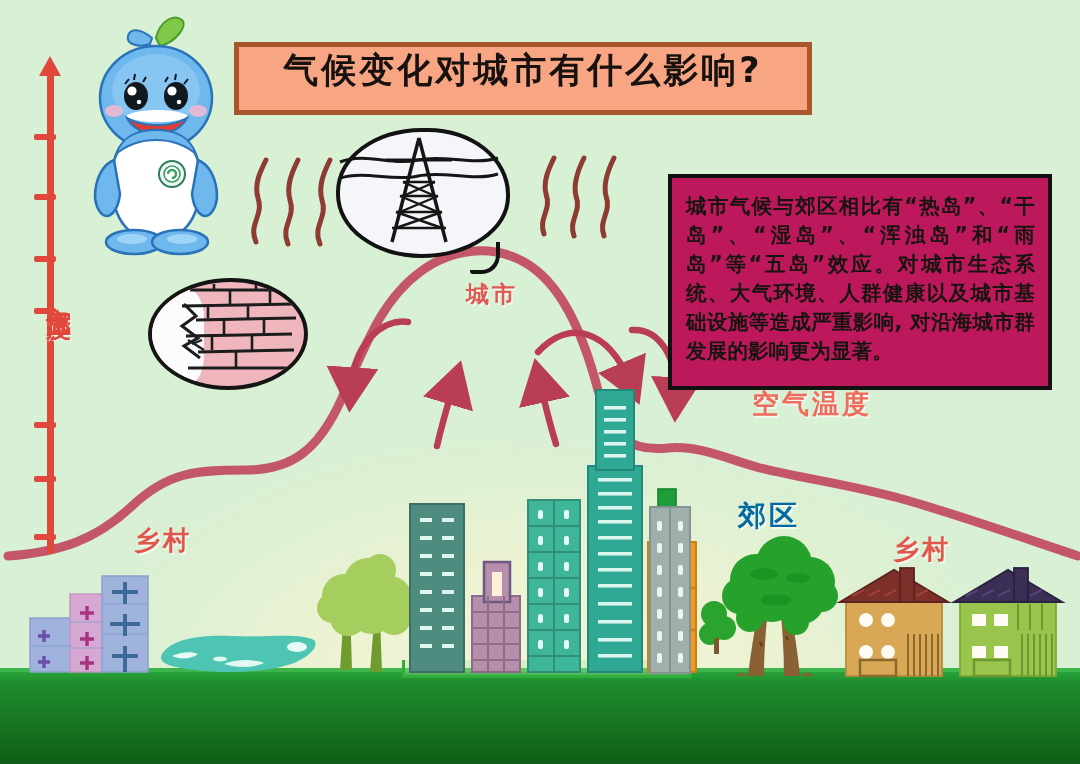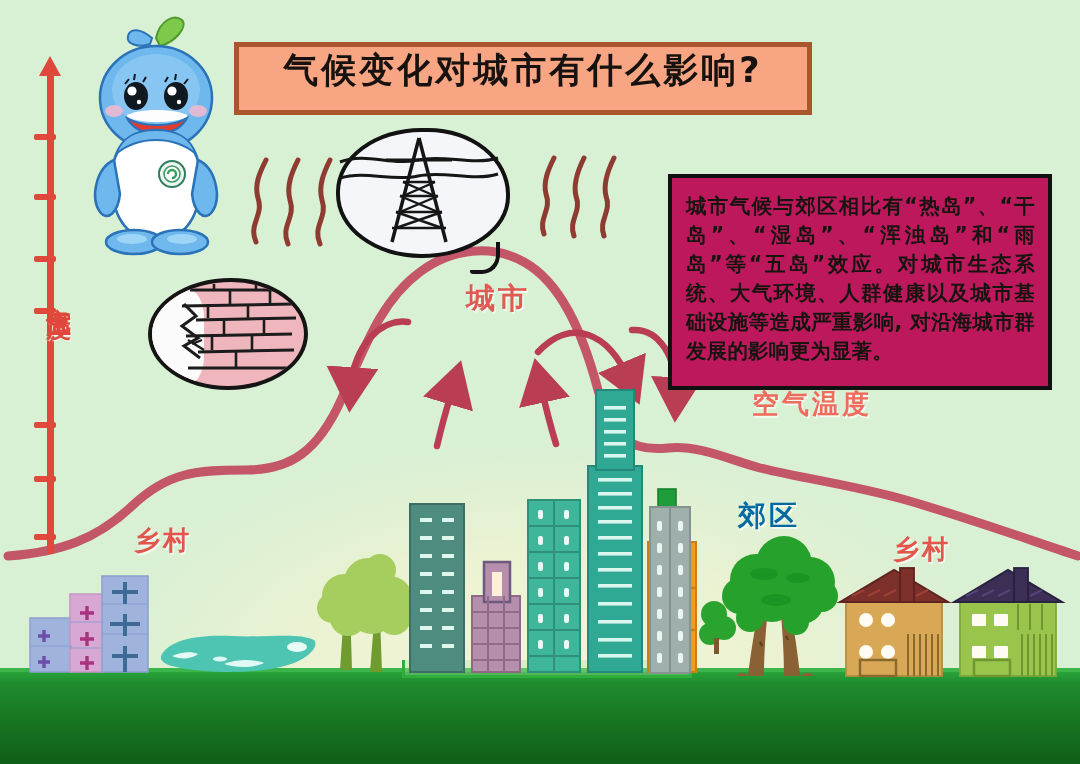--- a/index.html
+++ b/index.html
@@ -84,21 +84,21 @@
   }
 
   
   .rlabel{
     position:absolute;
     font-family:"DejaVu Sans","Liberation Sans",sans-serif;
     font-weight:700;color:#e2534a;letter-spacing:3px;
     text-shadow:1.5px 1.5px 0 rgba(255,255,255,.65);
     white-space:nowrap;
   }
-  #lbl-city   {left:466px;top:279px;font-size:29px;color:#df5a52;}
+  #lbl-city   {left:466px;top:279px;font-size:23px;color:#df5a52;}
   #lbl-airtemp{left:752px;top:386px;font-size:27px;color:#ef6b5b;}
   #lbl-village-l{left:134px;top:523px;font-size:26px;color:#e1564c;}
   #lbl-suburb {left:738px;top:497px;font-size:28px;color:#0369a1;}
   #lbl-village-r{left:893px;top:532px;font-size:26px;color:#e2564c;}
 
   
   .bub-tower{
     position:absolute;left:336px;top:128px;width:166px;height:122px;
     background:#f4f6f9;border:4px solid #121212;
     border-radius:50% 48% 52% 50% / 50% 52% 48% 50%;

